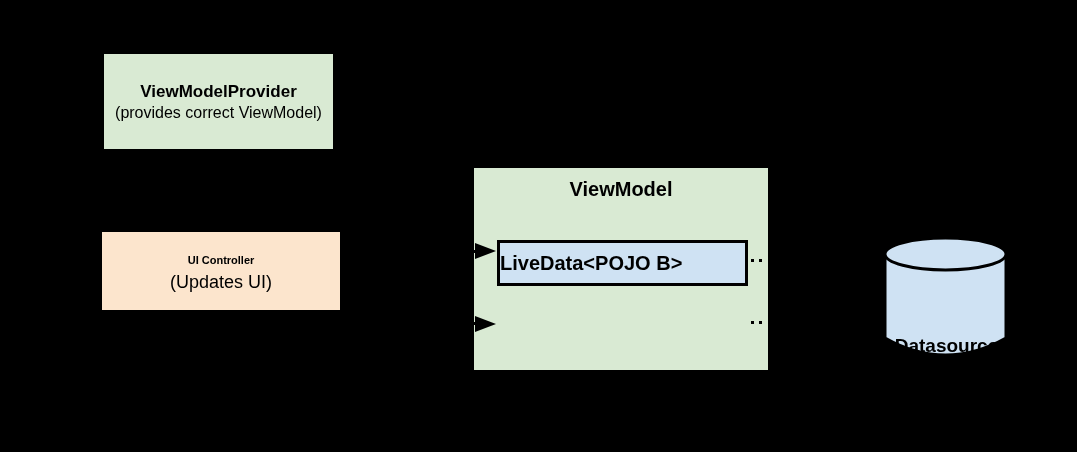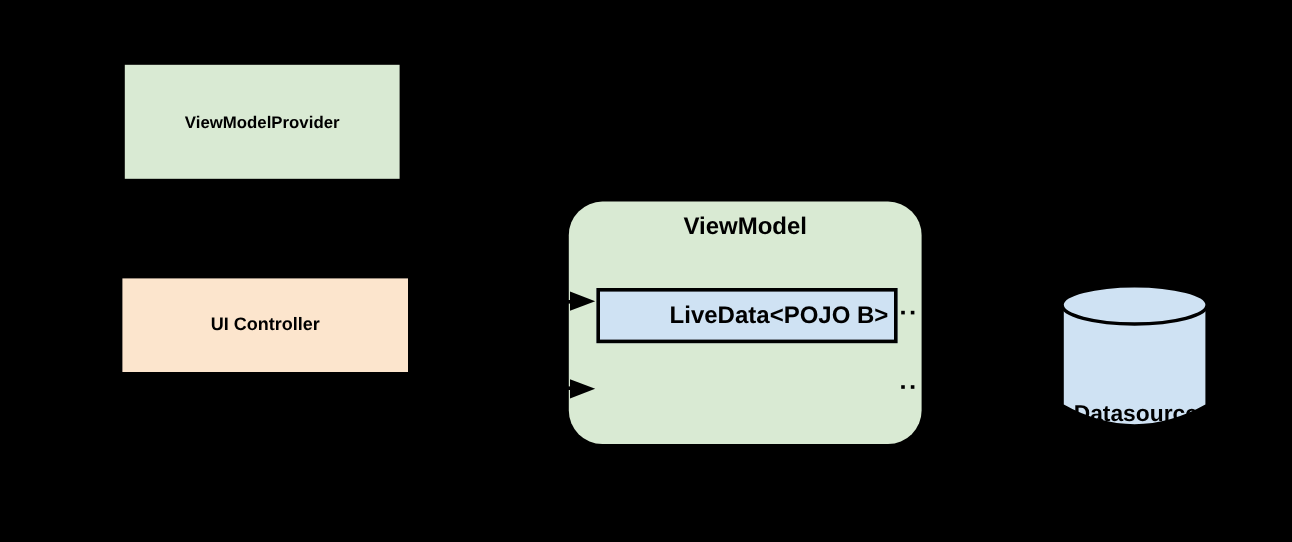--- a/index.html
+++ b/index.html
@@ -22,52 +22,51 @@
     flex-direction: column;
     align-items: center;
     justify-content: center;
     text-align: center;
   }
   .green-fill { background: var(--green, #d9ead3); }
   .peach-fill { background: var(--peach, #fce5cd); }
 
   
   .vmp { left: 104px; top: 54px; width: 229px; height: 95px; }
-  .vmp .title { font-size: 14px; font-weight: bold; line-height: 22px; white-space: nowrap; }
+  .vmp .title { font-size: 17px; font-weight: bold; line-height: 22px; white-space: nowrap; }
   .vmp .subtitle { font-size: 16px; line-height: 20px; white-space: nowrap; }
 
   
   .uic { left: 102px; top: 232px; width: 238px; height: 78px; }
-  .uic .title { font-size: 15px; font-weight: bold; line-height: 22px; white-space: nowrap; }
+  .uic .title { font-size: 11px; font-weight: bold; line-height: 22px; white-space: nowrap; }
   .uic .subtitle { font-size: 18px; line-height: 22px; white-space: nowrap; }
 
   
-  .vm { position: absolute; left: 474px; top: 168px; width: 294px; height: 202px; border-radius: 28px; }
+  .vm { position: absolute; left: 474px; top: 168px; width: 294px; height: 202px; }
   .vm-title {
     position: absolute; top: 10px; left: 0; width: 100%;
     text-align: center; font-size: 20px; font-weight: bold; white-space: nowrap;
   }
   .livedata {
     position: absolute;
     left: 23px;
     width: 245px;
     height: 40px;
     background: var(--blue-fill, #cfe2f3);
     border: 3px solid var(--stroke, #000000);
     display: flex;
     align-items: center;
   }
   .livedata-b { top: 72px; }
   .livedata-a { top: 135px; }
   .livedata .label {
-    padding-left: 18px;
+    padding-left: 0;
     font-size: 20px;
     font-weight: bold;
     white-space: nowrap;
-    margin-left: 40px;
   }
 
   
   .arrowhead {
     position: absolute;
     width: 0; height: 0;
     border-top: 8px solid transparent;
     border-bottom: 8px solid transparent;
     border-left: 21px solid var(--stroke, #000000);
   }
@@ -99,24 +98,26 @@
     text-align: center; font-size: 19px; font-weight: bold; white-space: nowrap; margin-top: 48px;
   }
 </style>
 </head>
 <body>
 
 <div class="canvas">
 
   <div class="node green-fill vmp">
     <div class="title">ViewModelProvider</div>
+    <div class="subtitle">(provides correct ViewModel)</div>
   </div>
 
   <div class="node peach-fill uic">
     <div class="title">UI Controller</div>
+    <div class="subtitle">(Updates UI)</div>
   </div>
 
   <div class="green-fill vm">
     <div class="vm-title">ViewModel</div>
 
     <div class="livedata livedata-b">
       <span class="label">LiveData&lt;POJO B&gt;</span>
     </div>
 
   </div>

